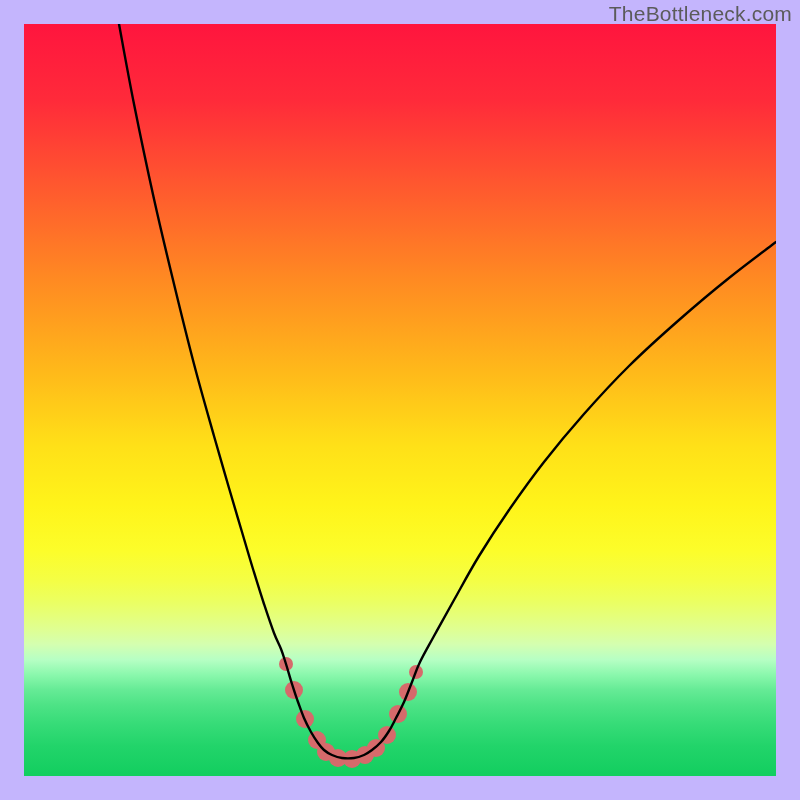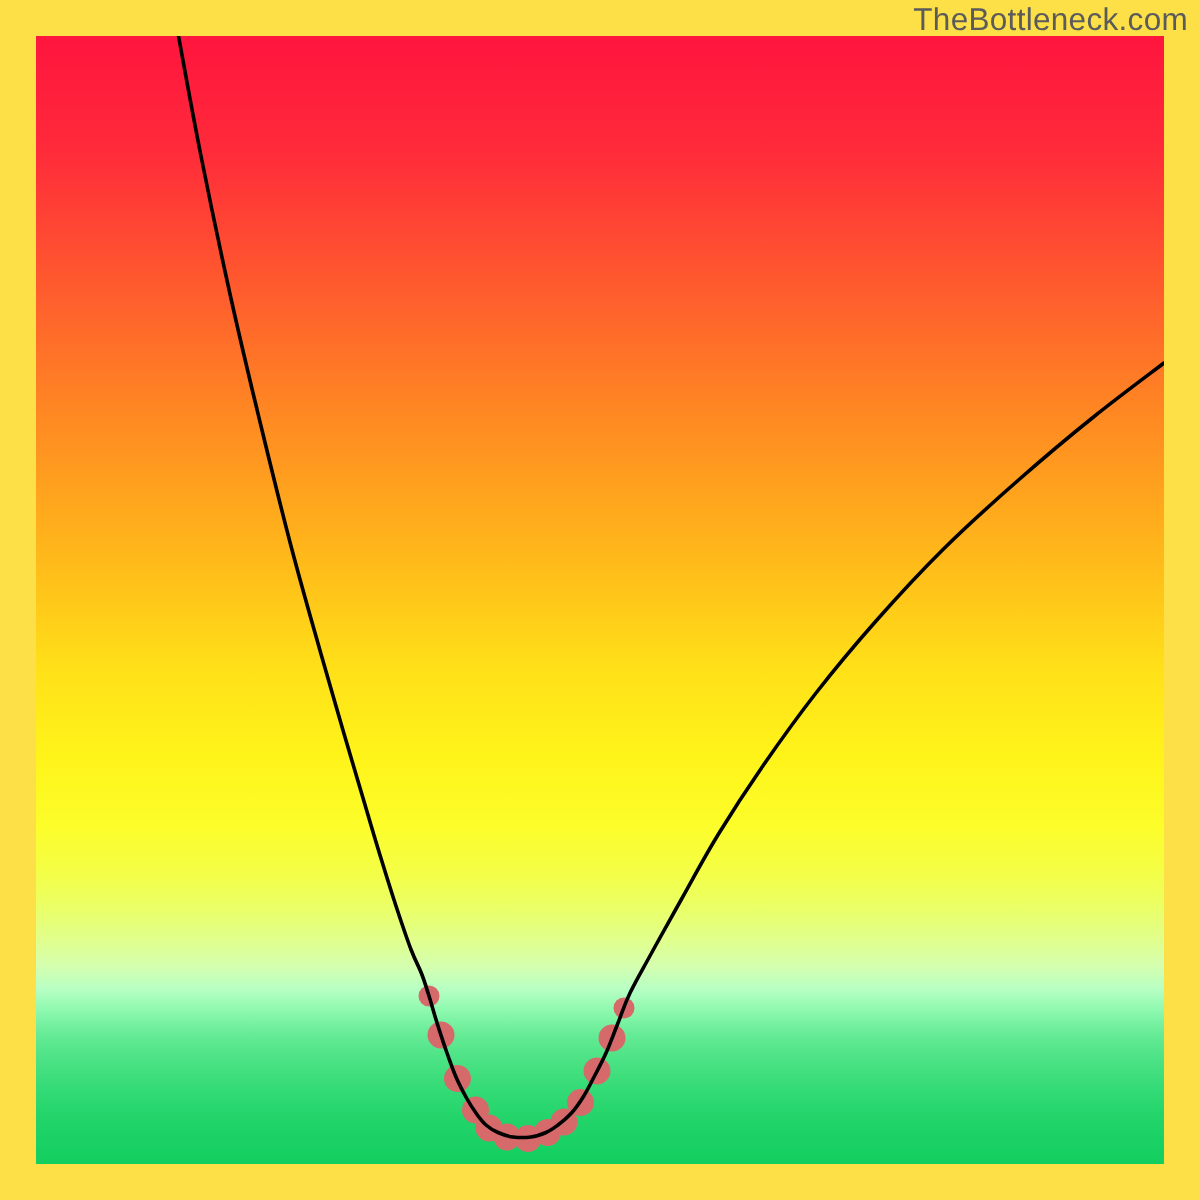--- a/index.html
+++ b/index.html
@@ -10,21 +10,21 @@
     overflow: hidden;
     background: #000;
     font-family: Arial, Helvetica, sans-serif;
   }
   .frame {
     position: absolute;
     top: 0;
     left: 0;
     width: 800px;
     height: 800px;
-    background: #fde047;
+    background: #c4b5fd;
   }
   .plot {
     position: absolute;
     top: 24px;
     left: 24px;
     width: 752px;
     height: 752px;
     overflow: hidden;
   }
   .gradient {

